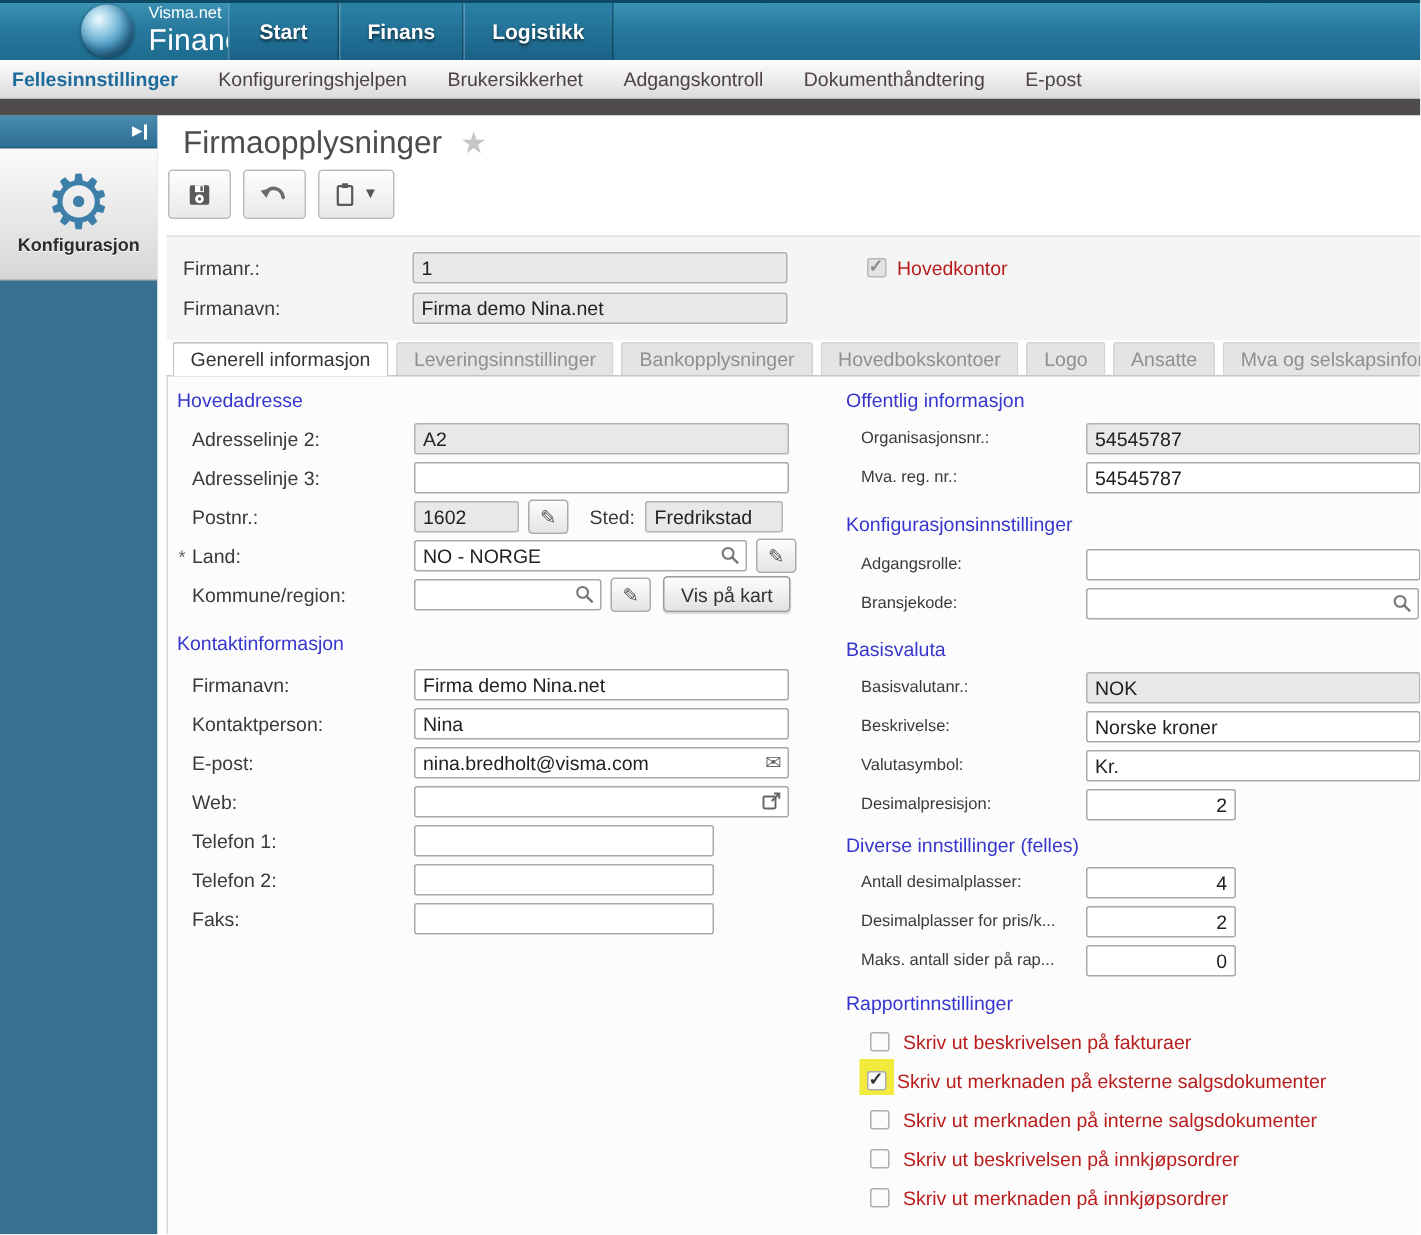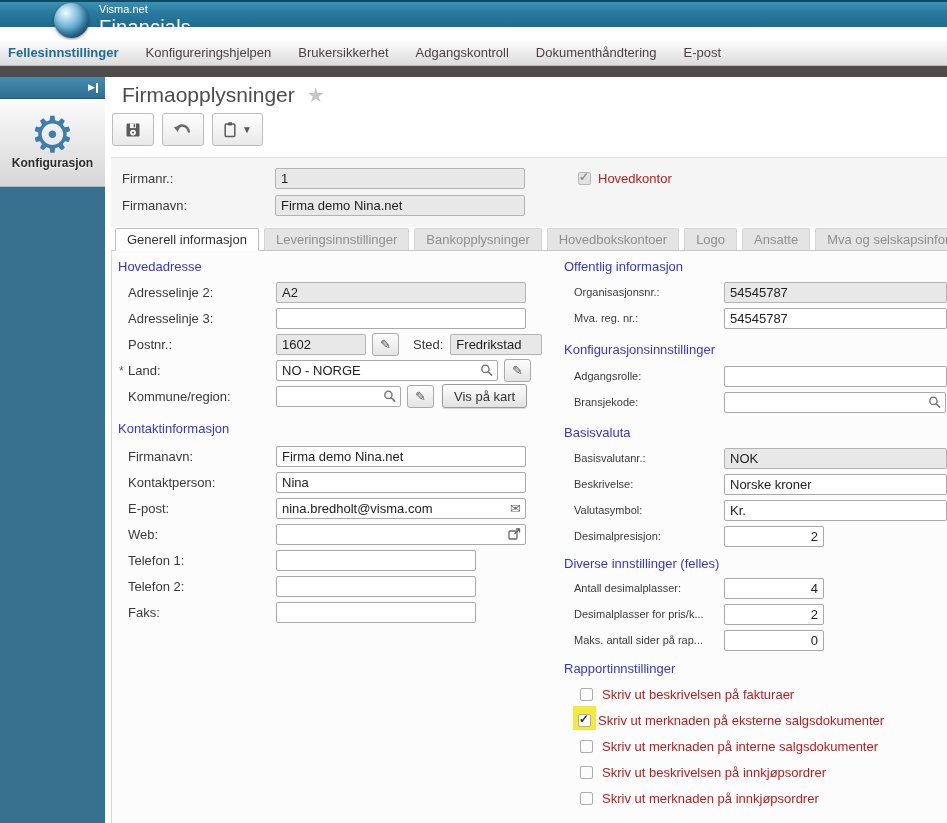--- a/index.html
+++ b/index.html
@@ -1,21 +1,21 @@
 <!DOCTYPE html>
 <html><head>
 <meta charset="utf-8">
 <style>
   * { margin:0; padding:0; box-sizing:border-box; }
   html,body { background:#fff; }
   body { font-family:"Liberation Sans", sans-serif; }
   .page { position:relative; width:947px; height:823px; overflow:hidden; background:#fff; }
 
   
-  .topbar { position:absolute; left:0; top:0; width:100%; height:27px;
+  .topbar { position:absolute; left:0; top:0; width:100%; height:40px;
     background:linear-gradient(180deg,#3b92b2 0%, #27799d 45%, #1d6c90 100%);
     border-top:2px solid #0e4a66; }
   .logo { position:absolute; left:54px; top:1px; display:flex; align-items:center; gap:10px; }
   .sphere { width:35px; height:35px; border-radius:50%;
     background:radial-gradient(circle at 34% 28%, #f2fafd 0%, #a9d6ea 22%, #4e9dc6 55%, #155a80 100%);
     box-shadow: inset -3px -4px 7px rgba(0,20,40,.45), 0 1px 3px rgba(0,0,0,.45); }
   .logotext { display:flex; flex-direction:column; color:#fff; line-height:1; }
   .logotext .small { font-size:11px; margin-bottom:2px; }
   .logotext .big { font-size:20px; letter-spacing:.2px; }
   .top-tabs { position:absolute; left:152px; top:0; height:38px; display:flex; }
@@ -61,21 +61,21 @@
 
   .form-band { position:absolute; left:6px; right:0; top:80px; height:70px; background:#f5f5f5;
     border-top:1px solid #e0e0e0; padding-top:7px; }
   .band-row { height:27px; display:flex; align-items:center; padding-left:11px; }
 
   .flabel { font-size:13px; color:#3a3a3a; width:153px; flex:none; }
   .inp { height:21px; border:1px solid #a9a9a9; border-radius:2px; background:#fff; font-family:"Liberation Sans",sans-serif;
     font-size:13px; color:#222; padding:0 5px; outline:none; }
   .inp.ro { background:#e8e8e8; border-color:#b3b3b3; }
   .w250 { width:250px; } .w220 { width:222px; } .w200 { width:200px; } .w125 { width:125px; }
-  .w100 { width:100px; } .w70 { width:90px; } .w90 { width:92px; }
+  .w100 { width:100px; } .w70 { width:70px; } .w90 { width:92px; }
   .wide-cut { width:260px; } .wlookup { width:222px; }
   .num { text-align:right; }
 
   .cwrap { position:relative; display:inline-flex; align-items:center; }
   .in-icon { position:absolute; right:5px; top:50%; transform:translateY(-50%); display:flex; color:#666; }
   .pad-r .inp { padding-right:20px; }
 
   .mini-btn { width:27px; height:23px; margin-left:6px; background:linear-gradient(180deg,#fdfdfd,#e4e4e4);
     border:1px solid #aaa; border-radius:3px; display:flex; align-items:center; justify-content:center;
     font-size:13px; color:#555; cursor:pointer; }
@@ -127,20 +127,25 @@
 
 <div class="page">
 
   <div class="topbar">
     <div class="logo">
       <div class="sphere"></div>
       <div class="logotext">
         <span class="small">Visma.net</span>
         <span class="big">Financials</span>
       </div>
+    </div>
+    <div class="top-tabs">
+      <div class="top-tab">Start</div>
+      <div class="top-tab">Finans</div>
+      <div class="top-tab">Logistikk</div>
     </div>
   </div>
 
   <div class="subnav">
     <span class="subnav-item active">Fellesinnstillinger</span>
     <span class="subnav-item">Konfigureringshjelpen</span>
     <span class="subnav-item">Brukersikkerhet</span>
     <span class="subnav-item">Adgangskontroll</span>
     <span class="subnav-item">Dokumenthåndtering</span>
     <span class="subnav-item">E-post</span>

